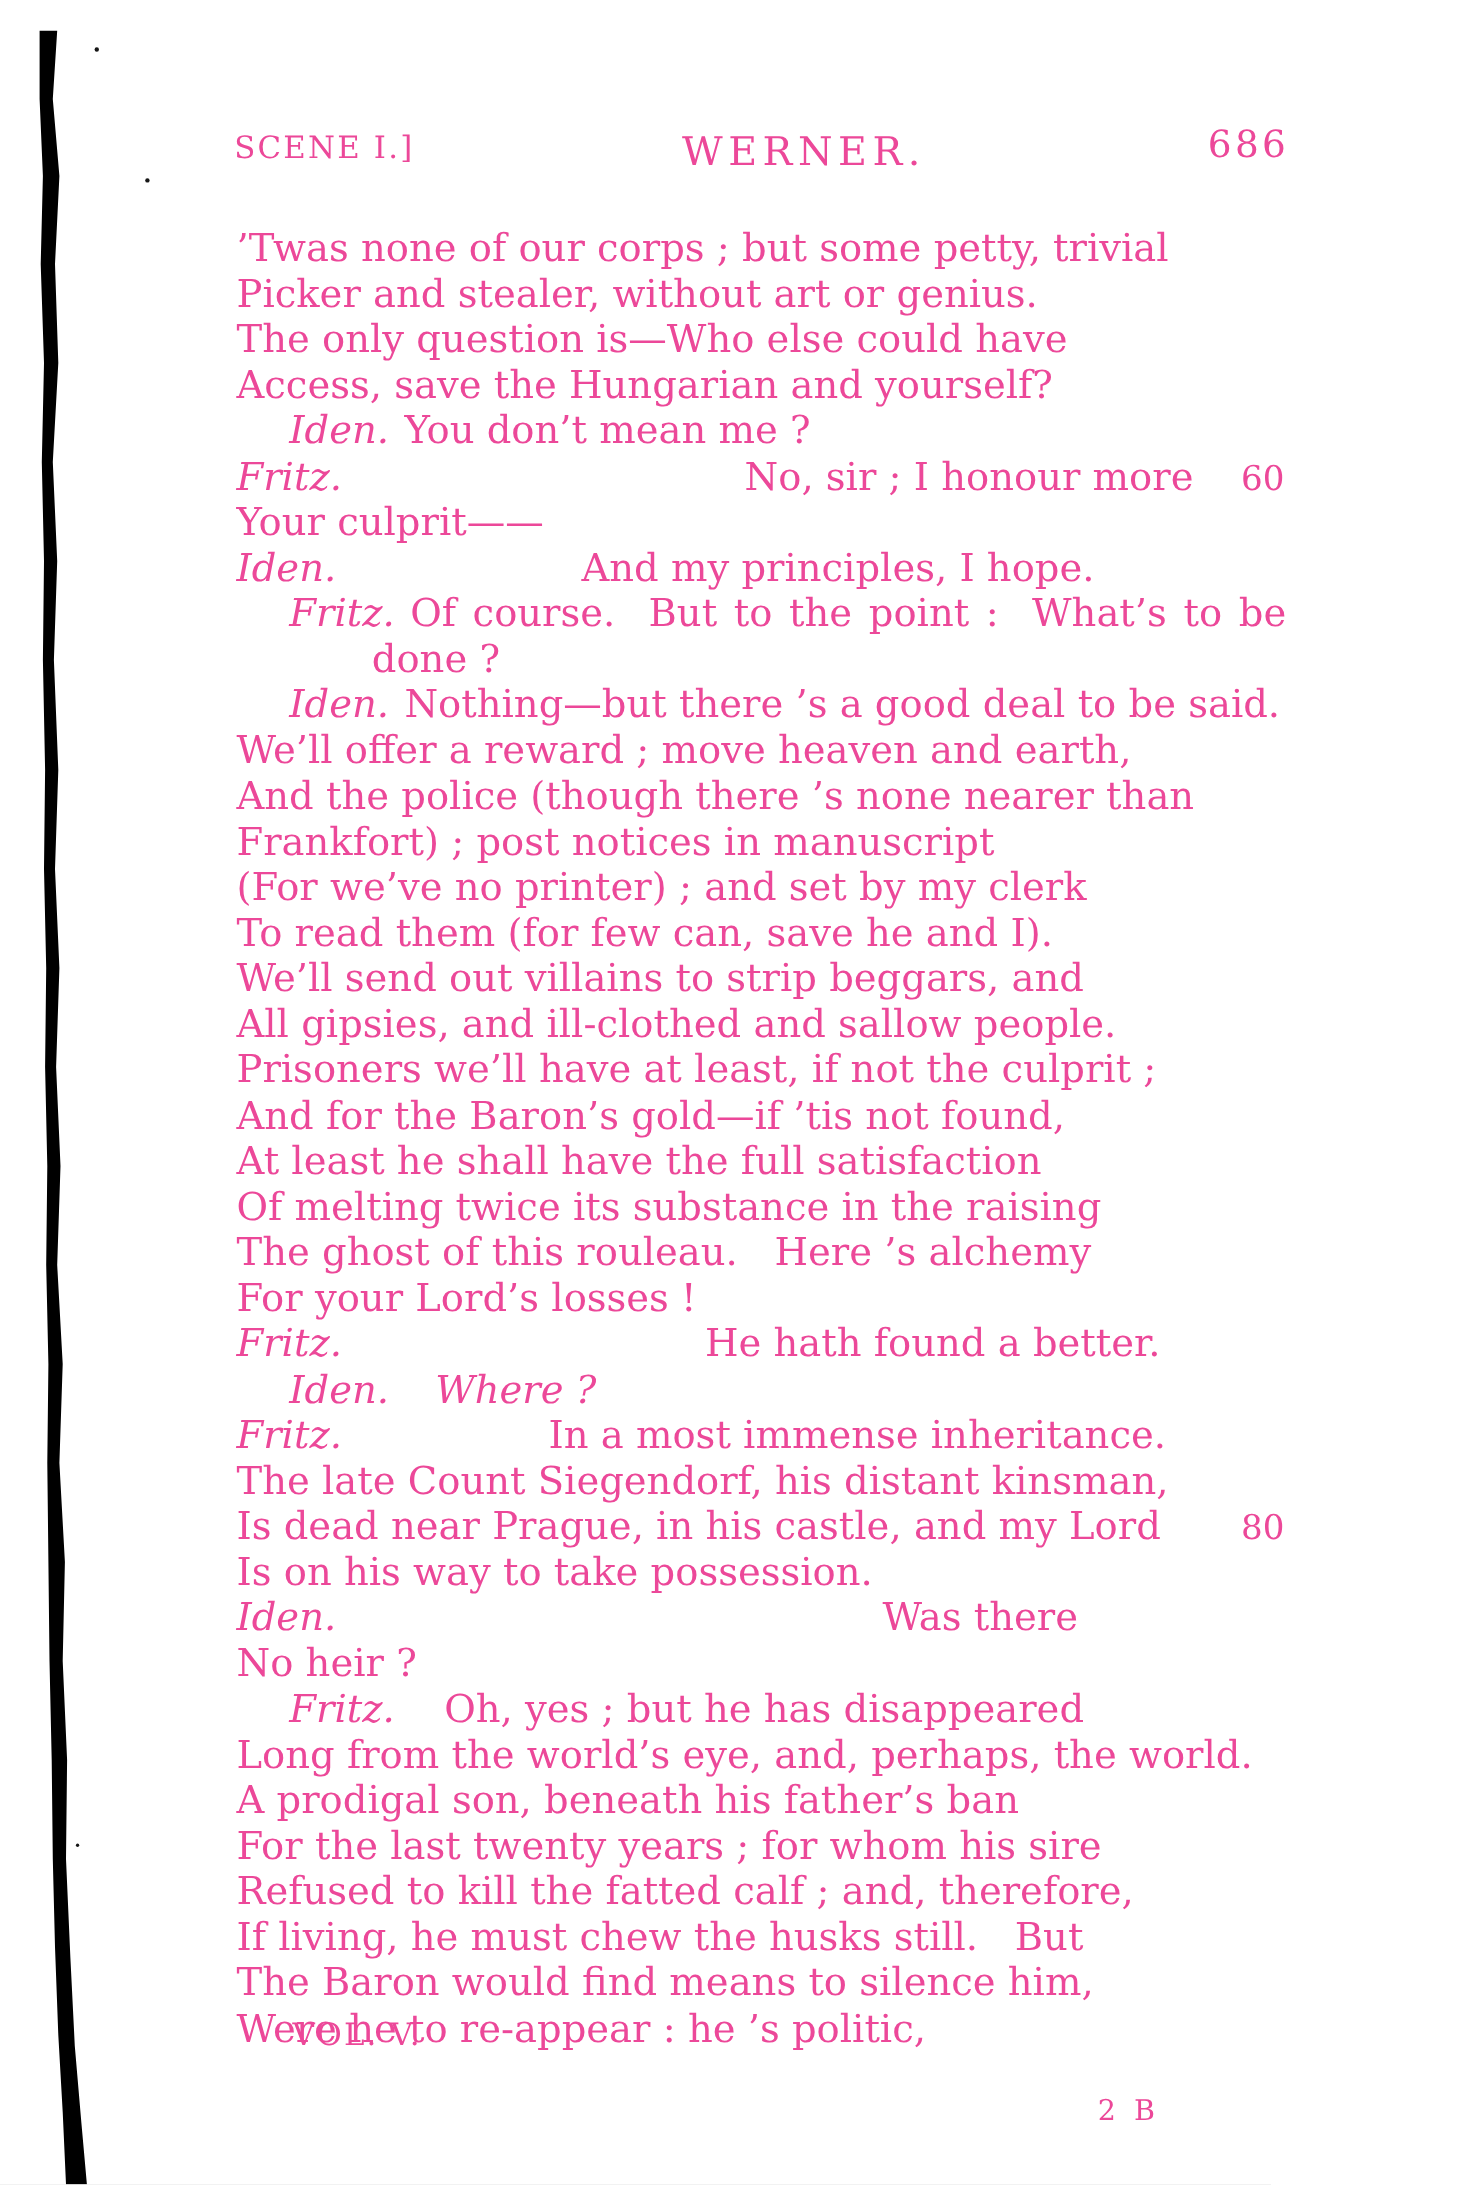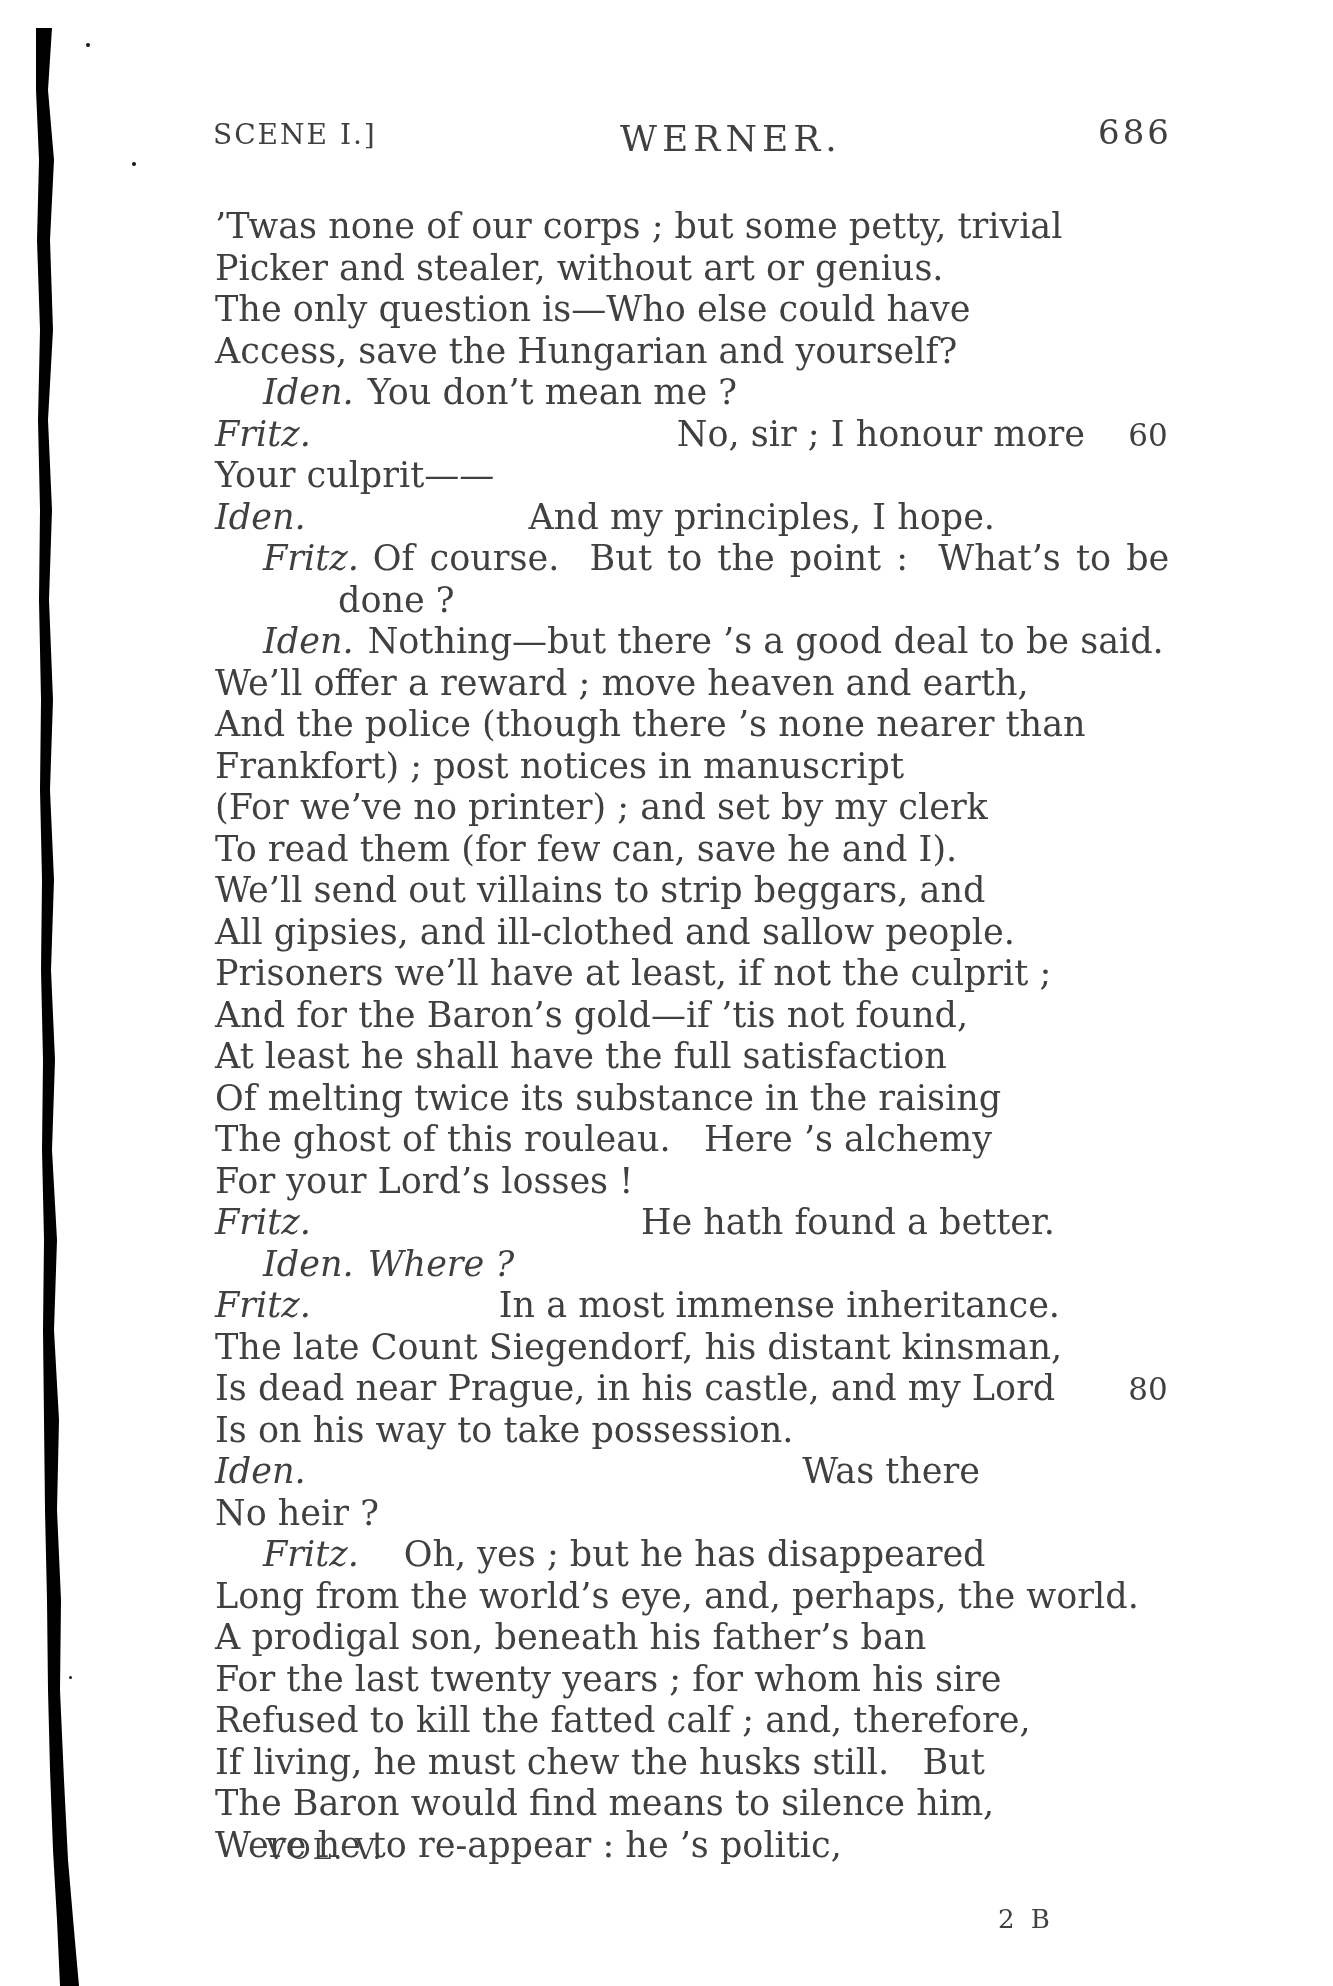--- a/index.html
+++ b/index.html
@@ -1,21 +1,21 @@
 <!DOCTYPE html>
 <html><head>
 <meta charset="utf-8">
 <style>
   html,body{margin:0;padding:0;background:#e8e8e8;}
   .page{
     position:relative;
     width:1333px;height:1986px;
     background:#ffffff;
     font-family:"DejaVu Serif", serif;
-    color:#404040;
+    color:#ec4899;
     overflow:hidden;
     margin:0 auto;
   }
   .binding{position:absolute;left:0;top:0;}
   .speck{position:absolute;background:#161616;border-radius:50%;}
 
   .running-head span{position:absolute;white-space:pre;}
   .scene{left:213px;top:118px;font-size:28px;letter-spacing:2px;}
   .title{left:620px;top:118px;font-size:36px;letter-spacing:5px;}
   .pageno{left:1098px;top:112px;font-size:34px;letter-spacing:3px;}
@@ -23,21 +23,21 @@
   .text-block{position:absolute;left:215px;top:206px;width:958px;}
   .line{
     display:flex;align-items:baseline;
     height:41.5px;font-size:35px;line-height:41.5px;
     white-space:pre;
   }
   .ind1{padding-left:48px;}
   .ind2{padding-left:123px;}
   .sp{font-style:italic;margin-right:14px;flex:none;}
   .txt{flex:none;}
-  .it{font-style:italic;}
+  .it{font-style:italic;margin-left:28px;}
   .spacer{flex:1 1 auto;min-width:0;}
   .num{flex:none;width:50px;text-align:center;font-size:31px;}
   .split .txt{margin-right:38px;}
 
   .footer span{position:absolute;white-space:pre;}
   .volume{left:266px;top:1833px;font-size:28px;letter-spacing:2px;}
   .signature{left:998px;top:1904px;font-size:26px;letter-spacing:4px;}
 </style>
 </head>
 <body>

